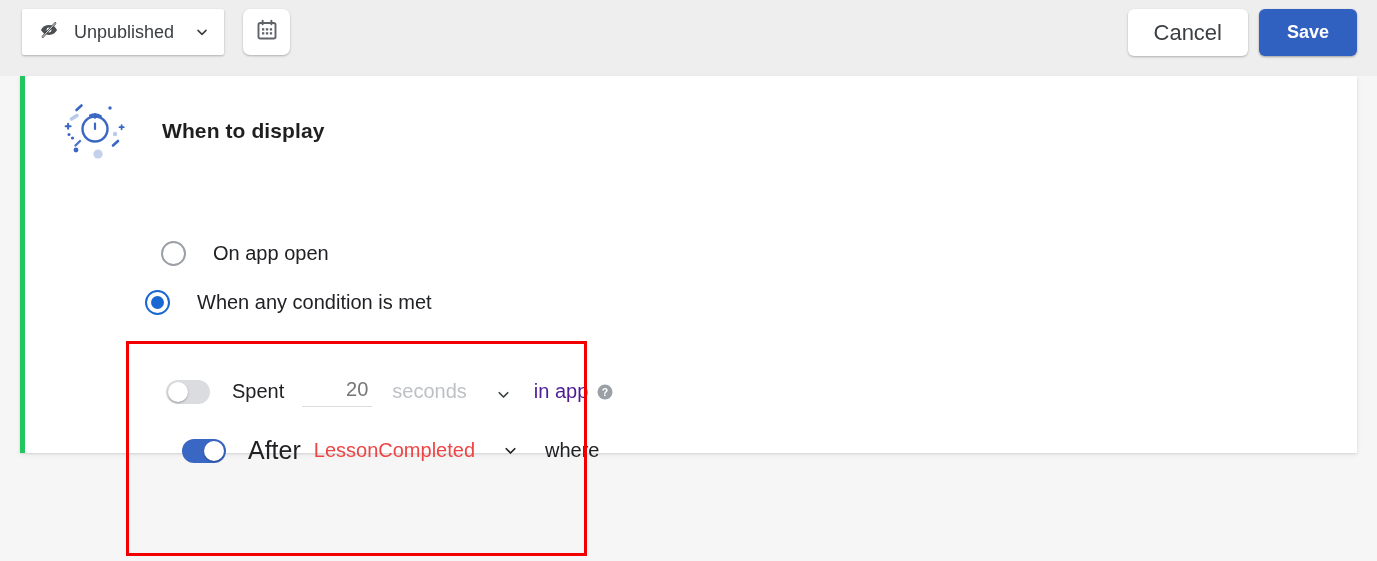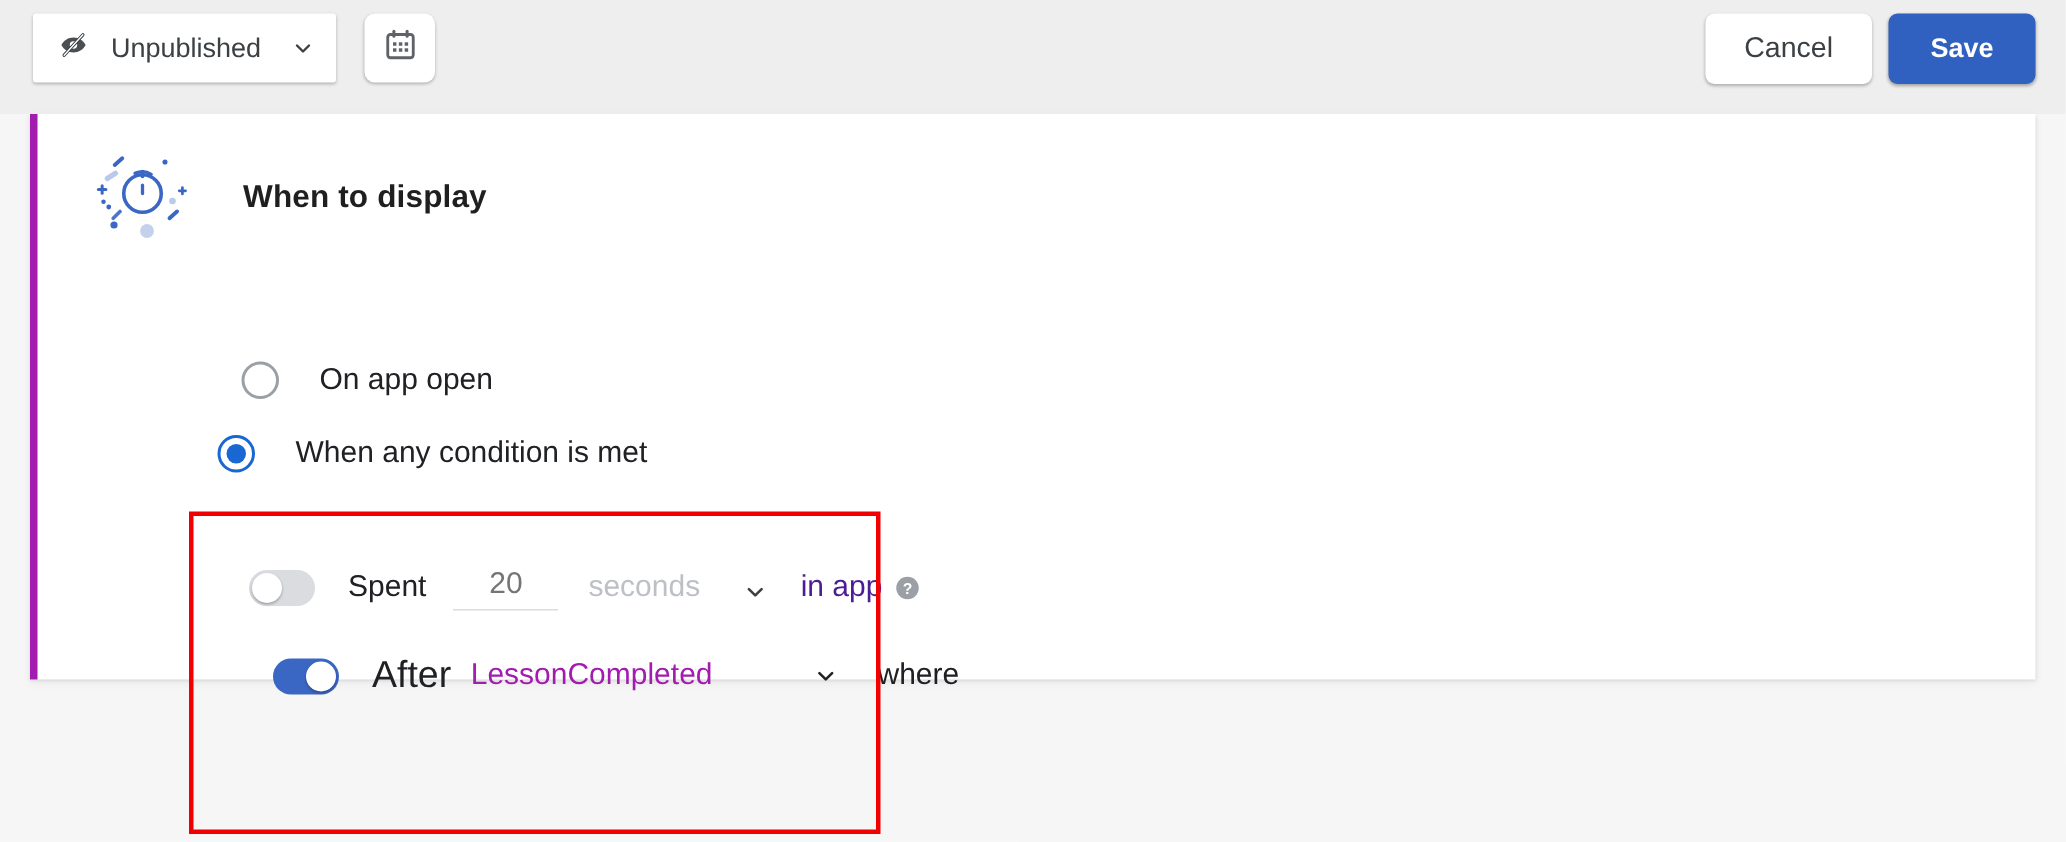--- a/index.html
+++ b/index.html
@@ -52,21 +52,21 @@
   .btn-cancel {
     position: absolute;
     right: 129px; top: 9px;
     height: 47px;
     padding: 0 26px;
     background: #ffffff;
     border: none;
     border-radius: 6px;
     box-shadow: 0 1px 2px rgba(0,0,0,.18), 0 1px 3px rgba(0,0,0,.10);
     font-family: "Liberation Sans", sans-serif;
-    font-size: 19px;
+    font-size: 22px;
     color: #3c4043;
     cursor: pointer;
   }
   .btn-save {
     position: absolute;
     right: 20px; top: 9px;
     height: 47px;
     padding: 0 28px;
     background: #3060c0;
     border: none;
@@ -78,21 +78,21 @@
     cursor: pointer;
     font-weight: bold;
   }
 
   
   .card {
     position: absolute;
     left: 20px; top: 76px;
     width: 1337px; height: 377px;
     background: #ffffff;
-    border-left: 5px solid #a21caf;
+    border-left: 5px solid #22c55e;
     box-shadow: 0 1px 2px rgba(0,0,0,.10), 0 2px 6px rgba(0,0,0,.06);
   }
 
   .section-head {
     position: absolute;
     left: 33px; top: 20px;
     display: flex;
     align-items: center;
   }
   .section-title {
@@ -171,21 +171,21 @@
   }
   .num-field {
     width: 70px;
     margin-left: 18px;
     border: none;
     border-bottom: 1px solid #dadce0;
     background: transparent;
     font-family: "Liberation Sans", sans-serif;
     font-size: 20px;
     color: #bdc1c6;
-    text-align: center;
+    text-align: right;
     padding: 2px 4px 5px;
     outline: none;
   }
   .sel-disabled {
     display: flex; align-items: flex-end;
     margin-left: 20px;
     color: #bdc1c6;
     font-size: 20px;
     cursor: default;
   }
@@ -220,23 +220,22 @@
   }
   .cond-after {
     font-size: 25px;
     color: #202124;
     margin-left: 22px;
   }
   .event-sel {
     display: flex; align-items: center;
     margin-left: 13px;
     font-size: 20px;
-    color: #a21caf;
-    cursor: pointer;
-    gap: 40px;
+    color: #ef4444;
+    cursor: pointer;
   }
   .event-sel .chev { margin-left: 27px; }
   .cond-where {
     font-size: 20px;
     color: #202124;
     margin-left: 26px;
   }
 
   .cond-row2 {
     position: absolute;

